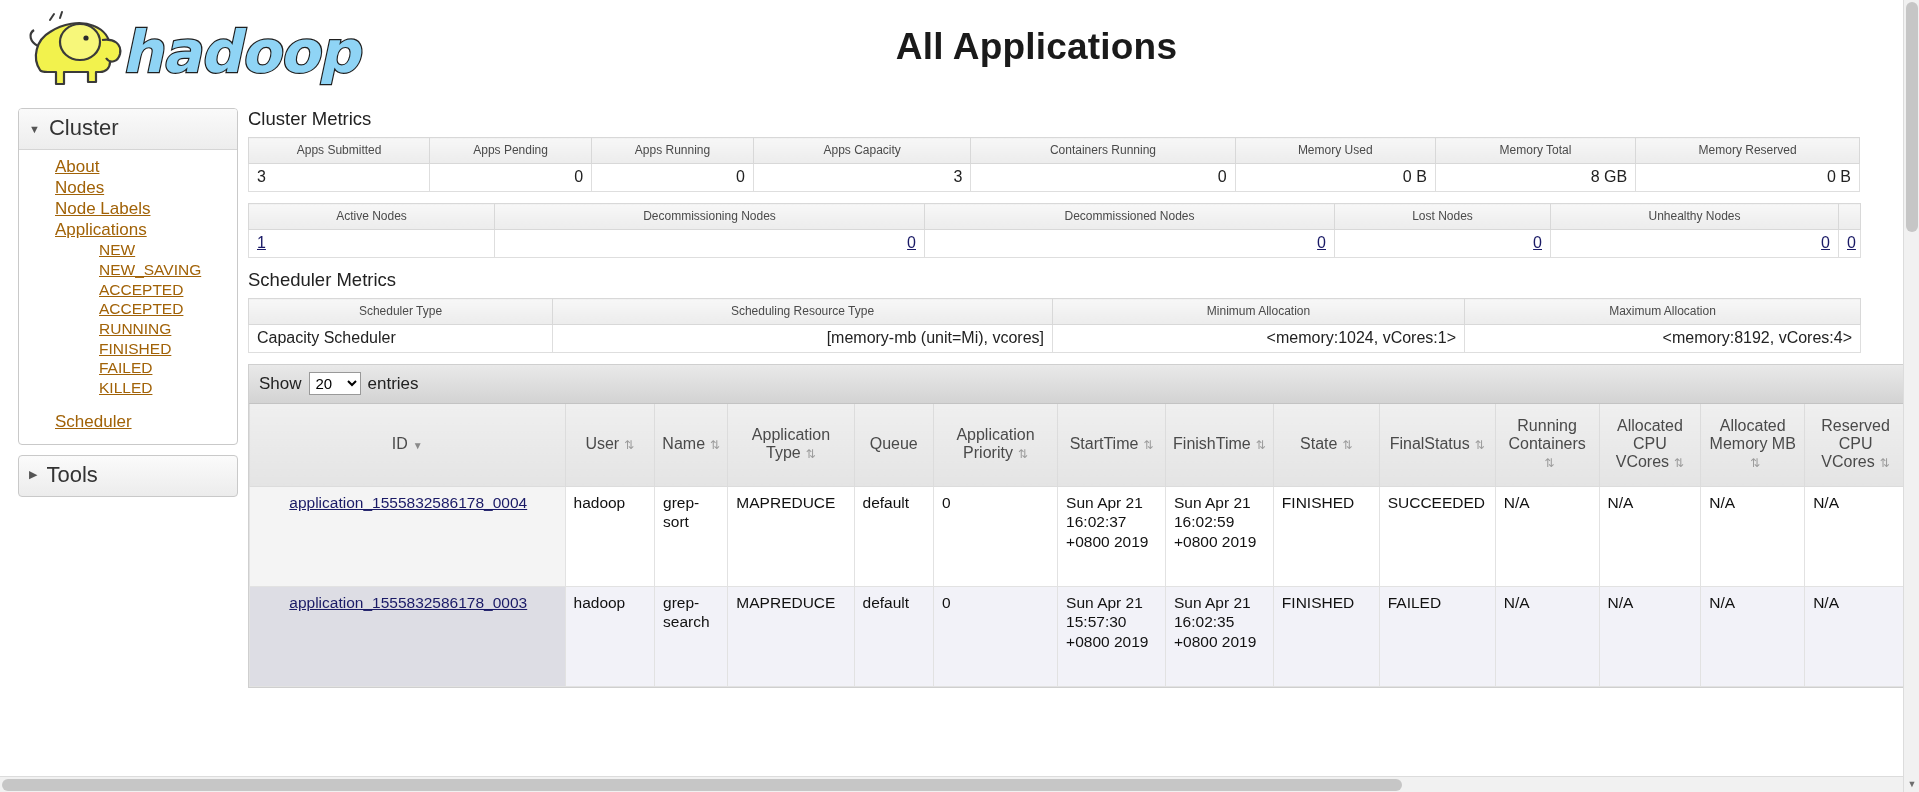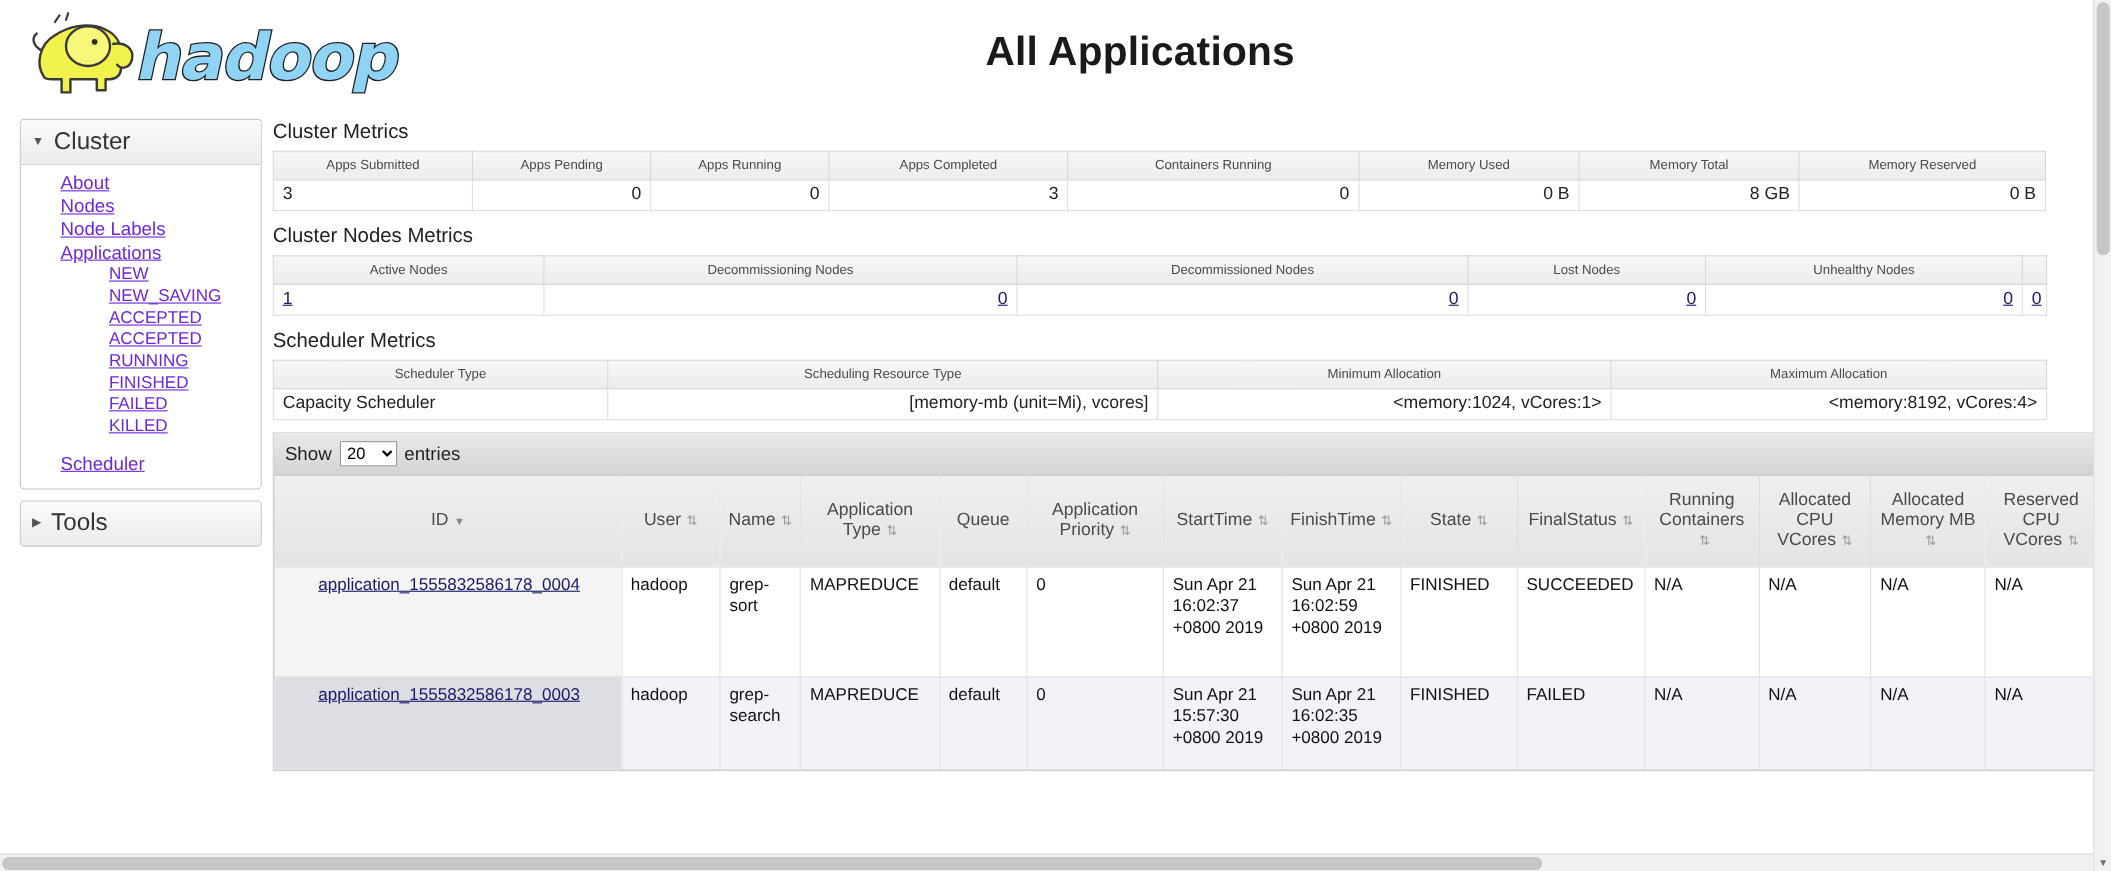--- a/index.html
+++ b/index.html
@@ -64,21 +64,21 @@
   .nav-head .tri {
     font-size: 11px;
     color: #555;
     line-height: 1;
     position: relative;
     top: 1px;
   }
   .nav-body { padding: 6px 0 12px 0; }
   .nav-link {
     display: block;
-    color: #6d28d9;
+    color: #a16207;
     text-decoration: underline;
     font-size: 17px;
     line-height: 1.24;
     padding: 0 0 0 36px;
     cursor: pointer;
     white-space: nowrap;
   }
   .nav-link.sub { padding-left: 80px; font-size: 15.5px; line-height: 1.27;}
   .nav-link.scheduler { padding-top: 13px; }
   .tools-box {
@@ -331,42 +331,41 @@
         <col style="width:248px">
           <col style="width:188px">
           <col style="width:188px">
           <col style="width:210px">
       </colgroup>
       <thead>
         <tr>
           <th>Apps Submitted</th>
           <th>Apps Pending</th>
           <th>Apps Running</th>
-          <th>Apps Completed</th>
+          <th>Apps Capacity</th>
           <th>Containers Running</th>
           <th>Memory Used</th>
           <th>Memory Total</th>
           <th>Memory Reserved</th>
         </tr>
       </thead>
       <tbody>
         <tr>
           <td class="lft">3</td>
           <td class="num">0</td>
           <td class="num">0</td>
           <td class="num">3</td>
           <td class="num">0</td>
           <td class="num">0 B</td>
           <td class="num">8 GB</td>
           <td class="num">0 B</td>
         </tr>
       </tbody>
     </table>
 
-    <div class="section-title">Cluster Nodes Metrics</div>
     <table class="mtable">
       <colgroup>
         <col style="width:246px">
           <col style="width:430px">
           <col style="width:410px">
         <col style="width:216px">
           <col style="width:288px">
           <col style="width:22px">
       </colgroup>
       <thead>
@@ -475,21 +474,21 @@
             <td>0</td>
             <td>Sun Apr 21 16:02:37 +0800 2019</td>
             <td>Sun Apr 21 16:02:59 +0800 2019</td>
             <td>FINISHED</td>
             <td>SUCCEEDED</td>
             <td>N/A</td>
             <td>N/A</td>
             <td>N/A</td>
             <td>N/A</td>
           </tr>
-          <tr class="row-b" style="height:84px">
+          <tr class="row-b" style="height:100px">
             <td class="idcell"><a>application_1555832586178_0003</a></td>
             <td>hadoop</td>
             <td>grep-search</td>
             <td>MAPREDUCE</td>
             <td>default</td>
             <td>0</td>
             <td>Sun Apr 21 15:57:30 +0800 2019</td>
             <td>Sun Apr 21 16:02:35 +0800 2019</td>
             <td>FINISHED</td>
             <td>FAILED</td>

